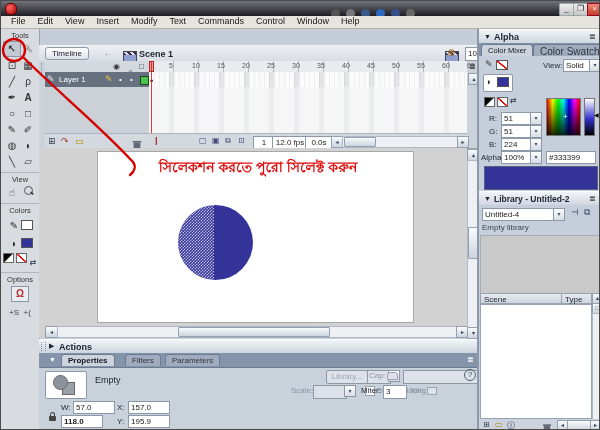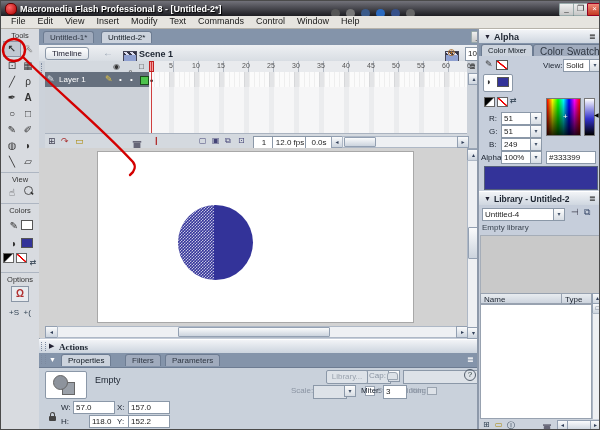--- a/index.html
+++ b/index.html
@@ -54,21 +54,20 @@
   .framegrid2{background:
       repeating-linear-gradient(90deg,#f6f6f7 0 20px,#ebecee 20px 25px);}
 </style>
 </head>
 <body>
 
 <div id="app">
 
   <div class="abs" style="left:0;top:0;width:600px;height:15px;background:linear-gradient(#72727a,#1d1d22);">
     <span class="abs" style="left:4px;top:2px;width:10px;height:10px;border-radius:5px;background:radial-gradient(circle at 35% 35%,#f66,#a00);border:1px solid #600;"></span>
-    <span class="abs txt" style="left:19px;top:3px;color:#fff;font-size:9px;font-weight:bold;text-shadow:1px 1px 1px #000;">Macromedia Flash Professional 8 - [Untitled-2*]</span>
     <span class="abs" style="left:330px;top:3px;width:120px;height:10px;">
       <span style="display:inline-block;width:9px;height:9px;border-radius:50%;background:#555;margin-right:6px;"></span><span style="display:inline-block;width:9px;height:9px;border-radius:50%;background:#777;margin-right:6px;"></span><span style="display:inline-block;width:9px;height:9px;border-radius:50%;background:#3a5a8a;margin-right:6px;"></span><span style="display:inline-block;width:9px;height:9px;border-radius:50%;background:#2a6ac0;margin-right:6px;"></span><span style="display:inline-block;width:9px;height:9px;border-radius:50%;background:#35508a;margin-right:6px;"></span><span style="display:inline-block;width:9px;height:9px;border-radius:50%;background:#666;"></span>
     </span>
     <span class="abs winbtn" style="left:558px;top:2px;">_</span>
     <span class="abs winbtn" style="left:572px;top:2px;">❐</span>
     <span class="abs winbtn" style="left:586px;top:2px;background:linear-gradient(#f08a7a,#c33a22);color:#fff;border-color:#902;">×</span>
   </div>
 
   <div class="abs" style="left:0;top:15px;width:600px;height:13px;background:#e6e4df;border-bottom:1px solid #b6b2aa;font-size:9px;color:#1a1a1a;padding-left:4px;box-sizing:border-box;">
     <span style="padding:0 6px;">File</span><span style="padding:0 6px;">Edit</span><span style="padding:0 6px;">View</span><span style="padding:0 6px;">Insert</span><span style="padding:0 6px;">Modify</span><span style="padding:0 6px;">Text</span><span style="padding:0 6px;">Commands</span><span style="padding:0 6px;">Control</span><span style="padding:0 6px;">Window</span><span style="padding:0 6px;">Help</span>
@@ -96,27 +95,20 @@
       <span class="toolglyph" style="width:13px;">◗</span><span class="chip" style="display:inline-block;width:12px;height:10px;background:#333399;vertical-align:middle;"></span><br>
       <span style="display:inline-block;width:9px;height:8px;background:linear-gradient(135deg,#000 45%,#fff 55%);border:1px solid #666;margin:2px 1px;"></span><span class="nochip" style="display:inline-block;width:9px;height:8px;border:1px solid #666;margin:2px 1px;"></span><span style="display:inline-block;width:11px;height:9px;font-size:8px;line-height:9px;color:#234;margin:2px 0;">⇄</span>
     </div>
     <span class="seclbl" style="margin-top:3px;border-top:1px solid #aeb6c2;padding-top:2px;">Options</span>
     <div style="text-align:center;line-height:15px;">
       <span class="toolglyph b" style="border:1px solid #8a96a6;background:#e8ebef;color:#b03030;">Ω</span><br>
       <span class="txt" style="color:#345;">+S</span>&nbsp;<span class="txt" style="color:#345;">+(</span>
     </div>
   </div>
 
-  <div class="abs tabrow" style="left:38px;top:28px;width:440px;height:16px;border-bottom:1px solid #6d7c92;">
-    <span class="abs tab off" style="left:4px;top:2px;">Untitled-1*</span>
-    <span class="abs tab on" style="left:62px;top:2px;">Untitled-2*</span>
-    <span class="abs winbtn" style="left:432px;top:2px;width:12px;height:10px;">_</span>
-    <span class="abs winbtn" style="left:446px;top:2px;width:12px;height:10px;">❐</span>
-    <span class="abs winbtn" style="left:460px;top:2px;width:12px;height:10px;">×</span>
-  </div>
 
   <div class="abs" style="left:38px;top:44px;width:440px;height:16px;background:linear-gradient(#eef0f3,#d8dde3);border-bottom:1px solid #9aa5b4;">
     <span class="abs" style="left:6px;top:2px;padding:0 6px;height:11px;line-height:11px;font-size:8px;background:linear-gradient(#fff,#dde2e8);border:1px solid #8b98a8;border-radius:3px;color:#223;">Timeline</span>
     <span class="abs" style="left:64px;top:2px;font-size:10px;color:#9aa5b4;">←</span>
     <span class="abs clapicon" style="left:84px;top:3px;"></span>
     <span class="abs txt b" style="left:100px;top:4px;font-size:9px;">Scene 1</span>
     <span class="abs clapicon" style="left:388px;top:3px;"></span>
     <span class="abs" style="left:408px;top:2px;font-size:10px;color:#a66a2a;">⊕</span>
     <span class="abs field" style="left:426px;top:2px;width:32px;height:10px;">100%</span>
     <span class="abs vbtn" style="left:462px;top:2px;width:11px;height:10px;">▾</span>
@@ -189,50 +181,51 @@
       </div>
     </div>
 
     <span class="abs" style="left:430px;top:1px;font-size:8px;color:#333;">≣</span>
     <span class="abs scrbtn" style="left:429px;top:12px;width:10px;height:10px;line-height:10px;">▴</span>
   </div>
 
   <div class="abs" style="left:38px;top:147px;width:428px;height:190px;background:#d2d2d2;">
     <div class="abs" style="left:58px;top:3px;width:317px;height:172px;background:#ffffff;border:1px solid #a8a8a8;box-sizing:border-box;">
       <div class="abs" style="left:20px;top:5px;width:280px;text-align:center;color:#e01111;font-weight:bold;font-size:14px;line-height:21px;font-family:'Liberation Sans','DejaVu Sans',sans-serif;">
+        <div>সিলেকশন করতে পুরো সিলেক্ট করুন</div>
       </div>
       <div class="abs" style="left:80px;top:53px;width:75px;height:75px;border-radius:50%;background:#333399;overflow:hidden;">
         <div class="abs selpattern" style="left:0;top:0;width:48%;height:100%;"></div>
       </div>
     </div>
 
     <span class="abs scrbtn" style="left:6px;top:178px;width:11px;height:10px;line-height:10px;">◂</span>
     <span class="abs scrtrack" style="left:18px;top:178px;width:398px;height:10px;">
       <span class="abs scrthumb" style="left:120px;top:0;width:150px;height:8px;"></span>
     </span>
     <span class="abs scrbtn" style="left:417px;top:178px;width:11px;height:10px;line-height:10px;">▸</span>
   </div>
 
   <span class="abs scrbtn" style="left:466px;top:148px;width:11px;height:10px;line-height:10px;">▴</span>
   <span class="abs scrtrack" style="left:466px;top:159px;width:11px;height:166px;">
     <span class="abs scrthumb" style="left:0;top:66px;width:9px;height:30px;"></span>
   </span>
   <span class="abs scrbtn" style="left:466px;top:326px;width:11px;height:10px;line-height:10px;">▾</span>
 
-  <div class="abs phead" style="left:38px;top:338px;width:440px;height:13px;font-family:Liberation Serif, serif;">
+  <div class="abs phead" style="left:38px;top:338px;width:440px;height:13px;">
     <span class="abs gripdots" style="left:2px;top:2px;height:9px;"></span>
     <span class="abs" style="left:10px;top:2px;font-size:7px;color:#223;">▶</span>
     <span class="abs txt b" style="left:20px;top:2px;font-size:9px;">Actions</span>
   </div>
 
   <div class="abs" style="left:38px;top:352px;width:440px;height:78px;background:#c9d1db;">
     <div class="abs tabrow" style="left:0;top:0;width:440px;height:14px;border-bottom:1px solid #6d7c92;">
       <span class="abs gripdots" style="left:2px;top:2px;height:9px;"></span>
       <span class="abs" style="left:10px;top:3px;font-size:7px;color:#fff;">▼</span>
-      <span class="abs tab on" style="left:22px;top:1px;">Properties</span>
+      <span class="abs tab on" style="left:22px;top:1px;font-weight:bold;">Properties</span>
       <span class="abs tab off" style="left:86px;top:1px;">Filters</span>
       <span class="abs tab off" style="left:126px;top:1px;">Parameters</span>
       <span class="abs" style="left:428px;top:2px;font-size:8px;color:#fff;">≣</span>
     </div>
     <div class="abs" style="left:6px;top:18px;width:40px;height:26px;background:#fff;border:1px solid #8b98a8;border-radius:2px;">
       <span class="abs" style="left:16px;top:10px;width:11px;height:11px;background:#9aa0a8;border:1px solid #666;"></span>
       <span class="abs" style="left:7px;top:3px;width:13px;height:13px;border-radius:50%;background:#8d939c;border:1px solid #666;"></span>
     </div>
     <span class="abs txt" style="left:56px;top:22px;font-size:9px;">Empty</span>
 
@@ -261,23 +254,23 @@
   <span class="abs txt" style="left:408px;top:385px;color:#8a94a2;">Join:</span>
   <span class="abs" style="left:426px;top:386px;width:8px;height:6px;border:1px solid #9aa4b0;background:#dde2e8;"></span>
   <span class="abs" style="left:463px;top:368px;width:10px;height:10px;border-radius:50%;border:1px solid #55606e;font-size:8px;line-height:10px;text-align:center;color:#344;">?</span>
 
   <span class="abs" style="left:48px;top:406px;"><span class="lockicon"></span></span>
   <span class="abs txt" style="left:60px;top:402px;">W:</span>
   <span class="abs field" style="left:72px;top:400px;width:36px;height:9px;">57.0</span>
   <span class="abs txt" style="left:116px;top:402px;">X:</span>
   <span class="abs field" style="left:127px;top:400px;width:36px;height:9px;">157.0</span>
   <span class="abs txt" style="left:60px;top:416px;">H:</span>
-  <span class="abs field" style="left:88px;top:414px;width:36px;height:9px;">118.0</span>
+  <span class="abs field" style="left:60px;top:414px;width:36px;height:9px;font-weight:bold;">118.0</span>
   <span class="abs txt" style="left:116px;top:416px;">Y:</span>
-  <span class="abs field" style="left:127px;top:414px;width:36px;height:9px;">152.2</span>
+  <span class="abs field" style="left:127px;top:414px;width:36px;height:9px;">195.9</span>
 
   <div class="abs" style="left:476px;top:28px;width:2px;height:402px;background:#8d99aa;"></div>
 
   <div class="abs phead" style="left:478px;top:28px;width:122px;height:14px;">
     <span class="abs" style="left:5px;top:3px;font-size:7px;color:#223;">▼</span>
     <span class="abs txt b" style="left:15px;top:2px;font-size:9px;">Alpha</span>
     <span class="abs" style="left:110px;top:2px;font-size:8px;color:#333;">≣</span>
   </div>
   <div class="abs tabrow" style="left:478px;top:42px;width:122px;height:13px;">
     <span class="abs tab on" style="left:2px;top:1px;font-size:7.5px;">Color Mixer</span>
@@ -297,21 +290,21 @@
     <span class="abs nochip" style="left:18px;top:41px;width:9px;height:8px;border:1px solid #666;"></span>
     <span class="abs" style="left:31px;top:40px;font-size:8px;color:#234;">⇄</span>
 
     <span class="abs txt" style="left:10px;top:58px;">R:</span>
     <span class="abs field" style="left:22px;top:56px;width:26px;height:9px;">51</span>
     <span class="abs vbtn" style="left:51px;top:56px;width:10px;height:11px;line-height:11px;">▾</span>
     <span class="abs txt" style="left:10px;top:71px;">G:</span>
     <span class="abs field" style="left:22px;top:69px;width:26px;height:9px;">51</span>
     <span class="abs vbtn" style="left:51px;top:69px;width:10px;height:11px;line-height:11px;">▾</span>
     <span class="abs txt" style="left:10px;top:84px;">B:</span>
-    <span class="abs field" style="left:22px;top:82px;width:26px;height:9px;">249</span>
+    <span class="abs field" style="left:22px;top:82px;width:26px;height:9px;">224</span>
     <span class="abs vbtn" style="left:51px;top:82px;width:10px;height:11px;line-height:11px;">▾</span>
     <span class="abs txt" style="left:2px;top:97px;">Alpha:</span>
     <span class="abs field" style="left:22px;top:95px;width:26px;height:9px;">100%</span>
     <span class="abs vbtn" style="left:51px;top:95px;width:10px;height:11px;line-height:11px;">▾</span>
 
     <span class="abs" style="left:67px;top:42px;width:33px;height:36px;border:1px solid #777;
                  background:linear-gradient(to bottom,rgba(255,255,255,0),rgba(0,0,0,.85)),
                             linear-gradient(to right,#f00,#ff0,#0f0,#0ff,#00f,#f0f,#f00);"></span>
     <span class="abs" style="left:84px;top:56px;font-size:8px;color:#fff;">+</span>
     <span class="abs" style="left:105px;top:42px;width:9px;height:36px;border:1px solid #777;background:linear-gradient(#fff,#3333cc 55%,#000);"></span>
@@ -327,21 +320,21 @@
     <span class="abs" style="left:110px;top:2px;font-size:8px;color:#333;">≣</span>
   </div>
   <div class="abs" style="left:478px;top:204px;width:122px;height:226px;background:#c6cedb;">
     <span class="abs field" style="left:3px;top:3px;width:68px;height:9px;">Untitled-4</span>
     <span class="abs vbtn" style="left:74px;top:3px;width:10px;height:11px;line-height:11px;">▾</span>
     <span class="abs" style="left:92px;top:2px;font-size:9px;color:#445;">⊣</span>
     <span class="abs" style="left:105px;top:2px;font-size:9px;color:#346;">⧉</span>
     <span class="abs txt" style="left:3px;top:18px;color:#3a4450;">Empty library</span>
     <div class="abs" style="left:1px;top:30px;width:120px;height:57px;background:#c9c9c9;border:1px solid #a5adb8;"></div>
     <div class="abs" style="left:1px;top:88px;width:112px;height:11px;background:linear-gradient(#e8ecf0,#cdd4de);border:1px solid #98a2b0;box-sizing:border-box;">
-      <span class="abs txt" style="left:3px;top:1px;">Name</span>
+      <span class="abs txt" style="left:3px;top:1px;">Scene</span>
       <span class="abs" style="left:80px;top:0;width:1px;height:10px;background:#98a2b0;"></span>
       <span class="abs txt" style="left:84px;top:1px;">Type</span>
     </div>
     <span class="abs scrbtn" style="left:113px;top:88px;width:9px;height:9px;line-height:9px;">▴</span>
     <span class="abs scrbtn" style="left:113px;top:98px;width:9px;height:9px;line-height:9px;">□</span>
     <div class="abs" style="left:1px;top:99px;width:112px;height:115px;background:#fff;border:1px solid #98a2b0;box-sizing:border-box;"></div>
     <span class="abs scrtrack" style="left:113px;top:108px;width:9px;height:106px;"></span>
     <div class="abs" style="left:0;top:214px;width:122px;height:12px;background:#ccd3dd;">
       <span class="abs" style="left:4px;top:1px;font-size:8px;color:#345;">⊞</span>
       <span class="abs" style="left:16px;top:1px;font-size:8px;color:#a80;">▭</span>

